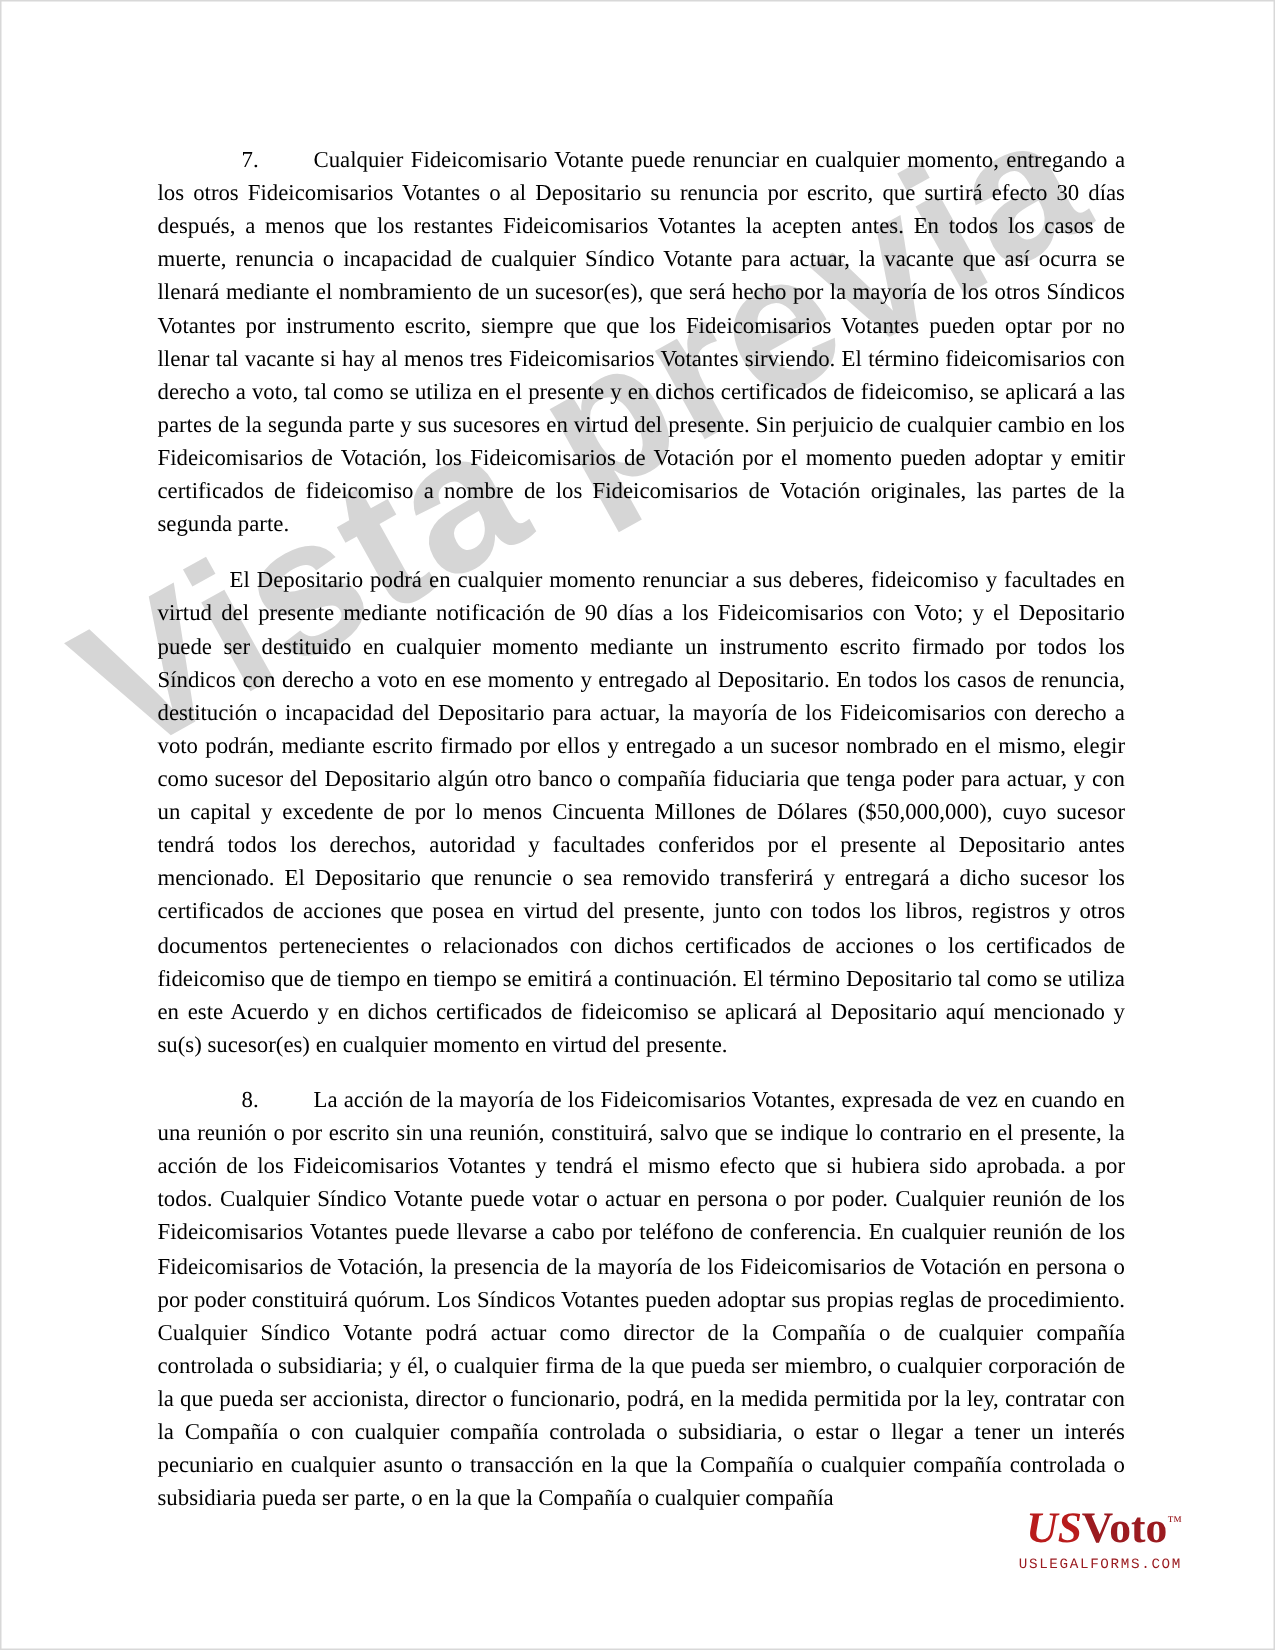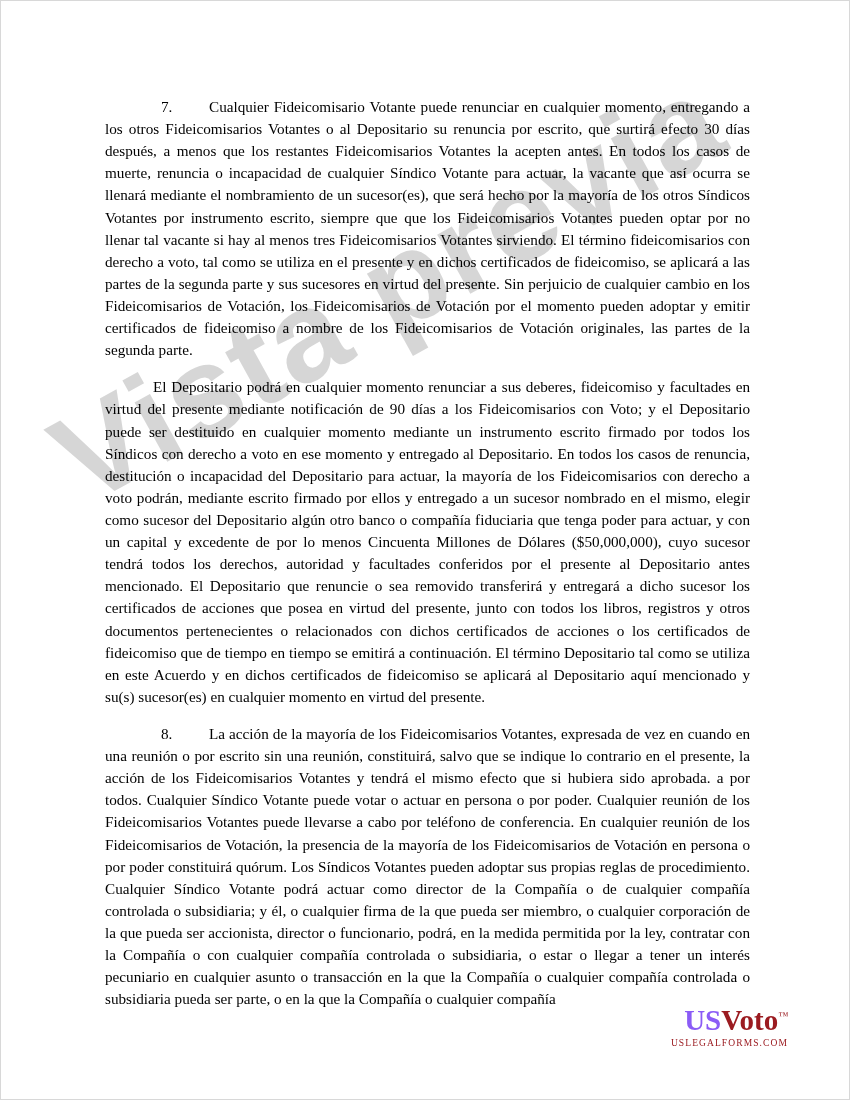--- a/index.html
+++ b/index.html
@@ -87,32 +87,33 @@
   .logo-main {
     font-family: "Liberation Serif", serif;
     font-size: 29px;
     font-weight: bold;
     color: #9b1b20;
     letter-spacing: 0px;
     line-height: 1;
     white-space: nowrap;
   }
   .logo-main .us {
-    color: #8b5cf6;
+    color: #b91c1c;
+    font-style: italic;
   }
   .logo-main .legal {
     color: #9b1b20;
   }
   .logo-tm {
     font-size: 10px;
     vertical-align: super;
     font-weight: normal;
   }
   .logo-sub {
-    font-family: Liberation Serif, serif;
+    font-family: Liberation Mono, monospace;
     font-size: 9.5px;
     color: #9b1b20;
     letter-spacing: 1.1px;
     margin-top: 3px;
     white-space: nowrap;
   }
 </style>
 </head>
 <body>
 

